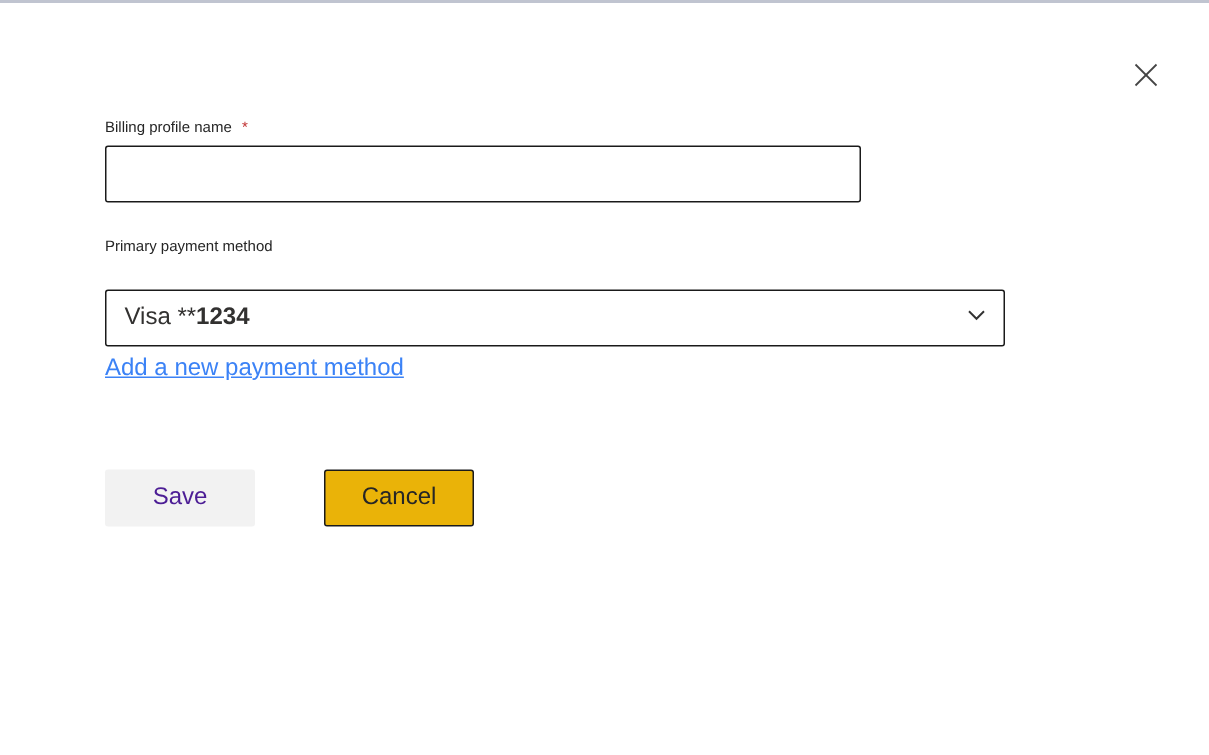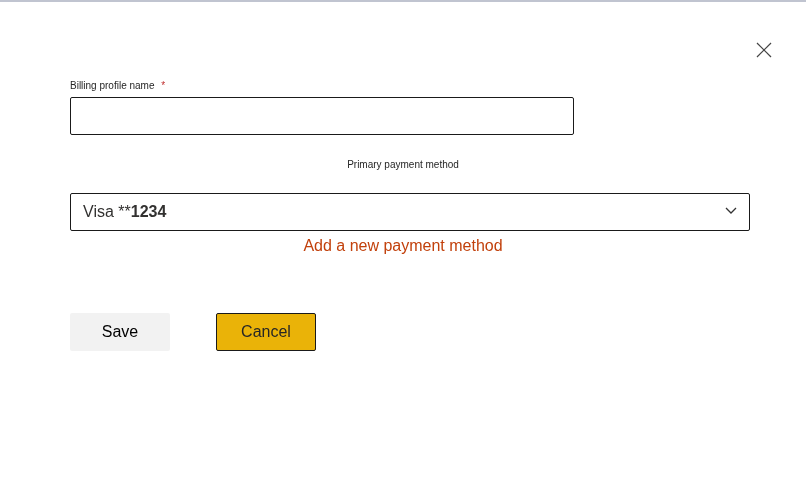--- a/index.html
+++ b/index.html
@@ -54,21 +54,21 @@
       height: 38px;
       border: 1.5px solid #1a1a1a;
       border-radius: 2px;
       padding: 0 10px;
       font-size: 16px;
       font-family: inherit;
       background: #fff;
     }
     .select-wrap {
       position: relative;
-      width: 680px;
+      width: 600px;
       margin-top: 23px;
     }
     .select-box {
       width: 100%;
       height: 38px;
       border: 1.5px solid #1a1a1a;
       border-radius: 2px;
       background: #fff;
       padding: 0 40px 0 12px;
       font-size: 16px;
@@ -93,41 +93,42 @@
       width: 14px;
       height: 14px;
       stroke: #333;
       stroke-width: 1.3;
       fill: none;
     }
     .link {
       display: inline-block;
       margin-top: 6px;
       font-size: 16px;
-      color: #c2410c;
+      color: #3b82f6;
+      text-decoration: underline;
       cursor: pointer;
     }
     .btn-row {
       margin-top: 58px;
       display: flex;
       gap: 18px;
     }
     .btn {
       height: 38px;
       min-width: 100px;
       padding: 0 22px;
       font-size: 16px;
       font-family: inherit;
       border-radius: 2px;
       cursor: pointer;
     }
     .btn-save {
       background: #f2f2f2;
       border: none;
-      color: #000000;
+      color: #4c1d95;
       cursor: default;
     }
     .btn-cancel {
       background: #eab308;
       border: 1.5px solid #1a1a1a;
       color: #262626;
       margin-left: 28px;
     }
   </style>
 </head>
@@ -146,21 +147,21 @@
 
   <div class="field">
     <label class="field-label">
       <span>Billing profile name</span>
       <span class="required-mark">*</span>
     </label>
     <input type="text" class="text-input" value="" style="">
   </div>
 
 
-  <div class="field" style="margin-bottom:0;text-align:center;">
+  <div class="field" style="margin-bottom:0;">
     <label class="field-label">Primary payment method</label>
     <div class="select-wrap">
       <div class="select-box">
         <span class="selected-text">
           <span>Visa **</span><span class="bold-part">1234</span>
         </span>
       </div>
       <span class="chevron">
         <svg viewBox="0 0 14 14">
             <polyline points="2,5 7,10 12,5"></polyline>

